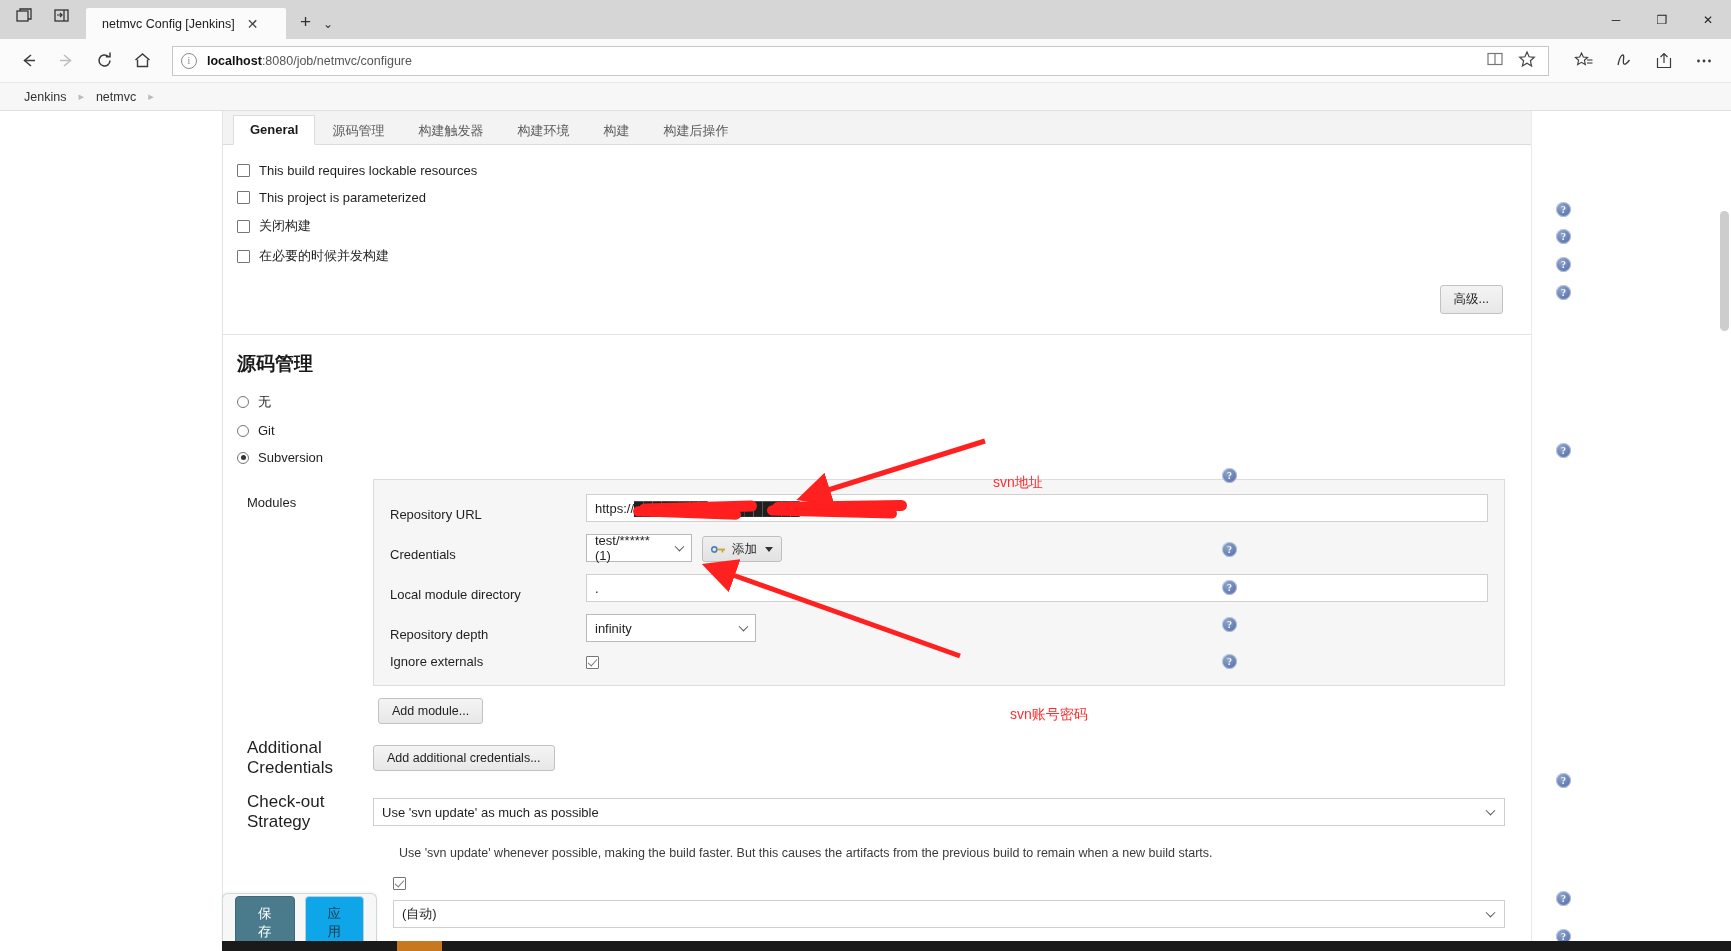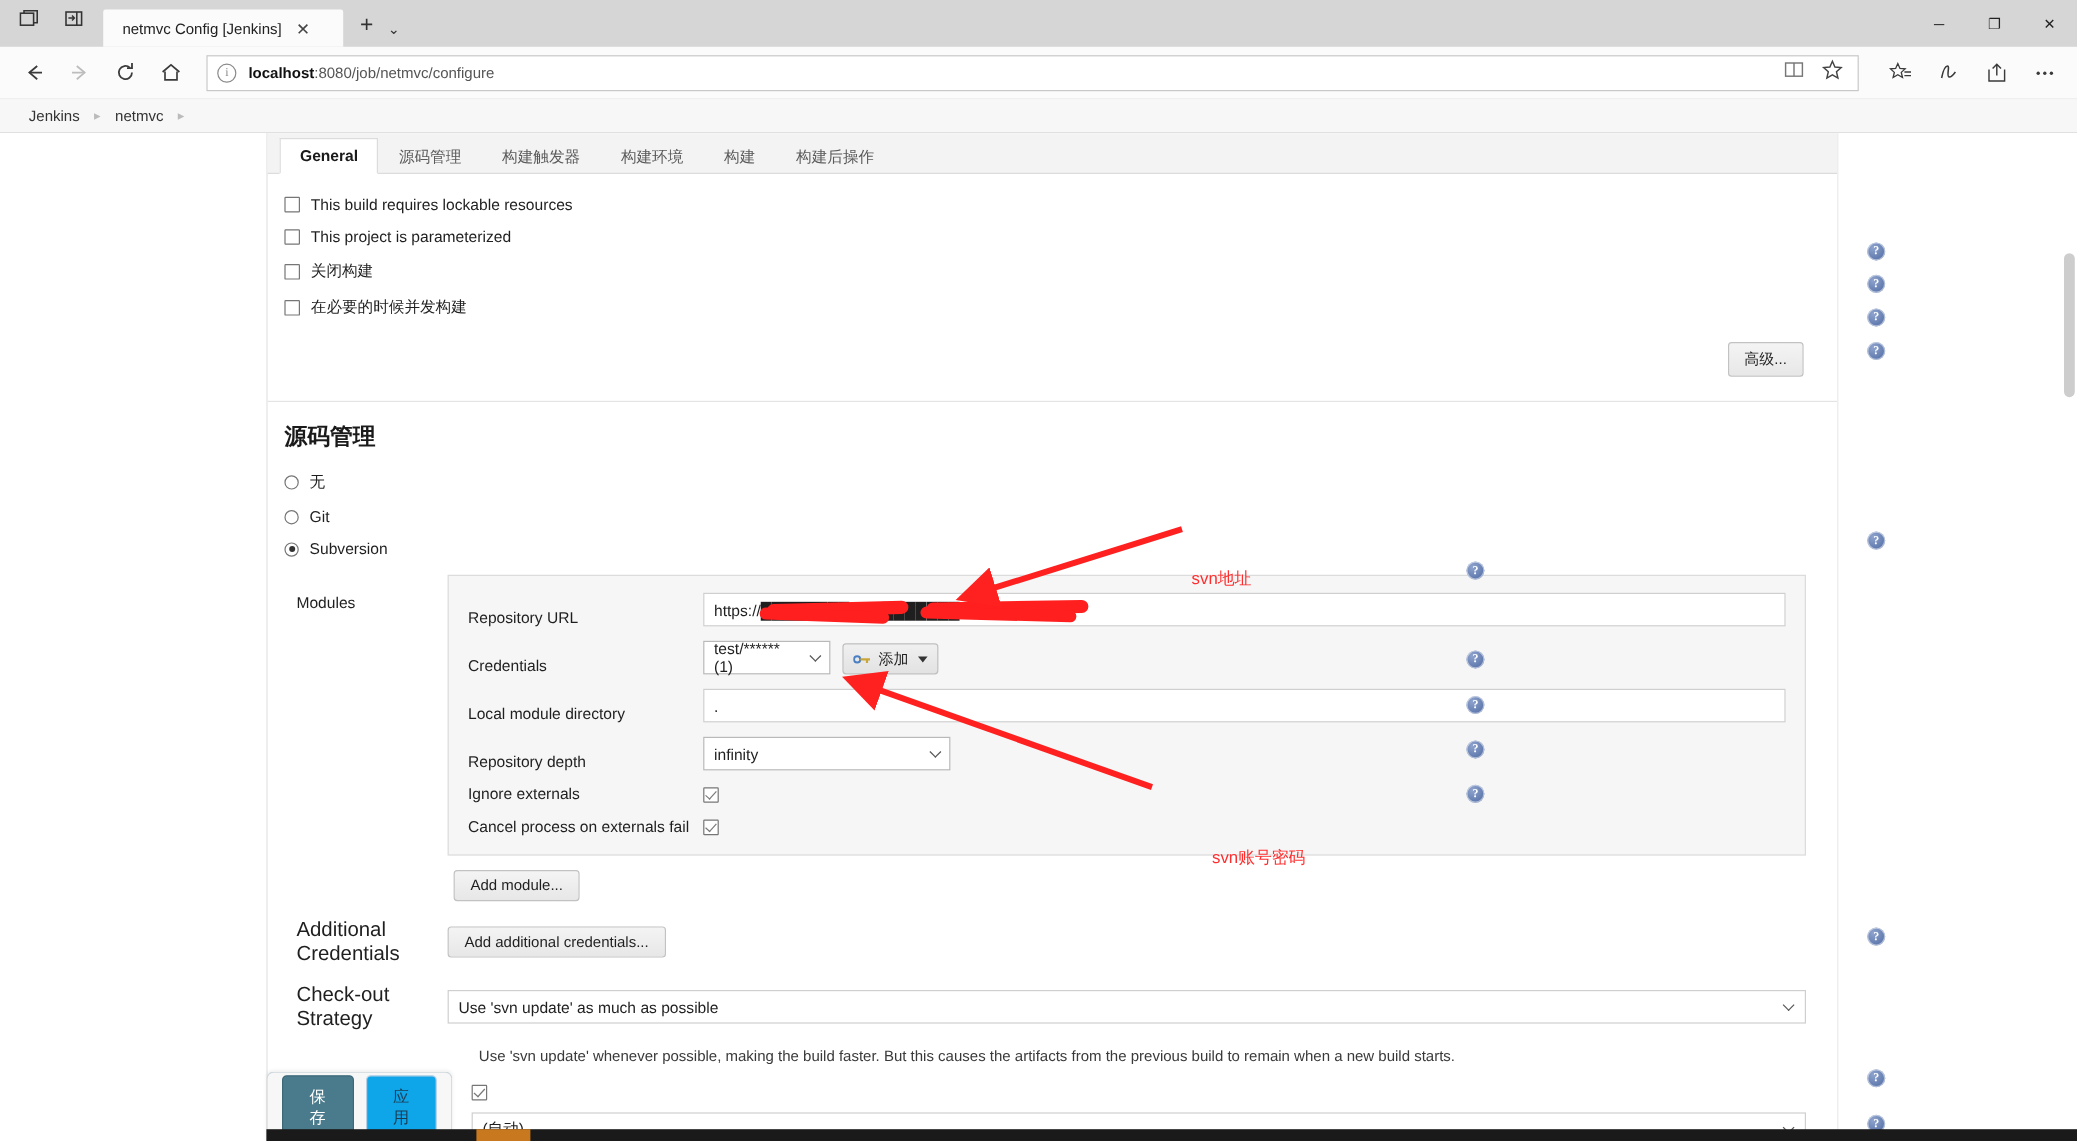--- a/index.html
+++ b/index.html
@@ -147,21 +147,21 @@
   .fselect {
     height: 28px; border:1px solid #b9b9b9; background:#fff; font-size:13px; color:#1f1f1f;
     padding: 0 26px 0 8px; display:flex; align-items:center; position:relative;
   }
   .fselect .caret {
     position:absolute; right:8px; top:50%; width:7px; height:7px;
     border:solid #555; border-width: 0 1.4px 1.4px 0;
     transform: translateY(-70%) rotate(45deg);
   }
   .cred-select { width: 106px; }
-  .depth-select { width: 206px; }
+  .depth-select { width: 170px; }
 
   .add-cred-btn {
     background: linear-gradient(#f0f0f0,#e2e2e2); border:1px solid #bfbfbf; border-radius:3px;
     height: 26px; display:flex; align-items:center; gap:6px; padding: 0 8px;
     font-size:12.5px; color:#1f1f1f; margin-left: 10px; cursor:pointer;
   }
   .key-ico { color:#4b7fc4; display:flex; }
   .add-caret { width:0;height:0;border-left:4px solid transparent;border-right:4px solid transparent;border-top:5px solid #333; margin-left:2px;}
 
   .addmod-row { padding: 12px 0 0 5px; }
@@ -445,24 +445,20 @@
                     <span>infinity</span>
                     <span class="caret"></span>
                   </div>
                 </div>
 
                 <div class="frow">
                   <span class="flabel">Ignore externals</span>
                   <span class="cbox checked"></span>
                 </div>
 
-                <div class="frow">
-                  <span class="flabel">Cancel process on externals fail</span>
-                  <span class="cbox checked"></span>
-                </div>
 
               </div>
 
               <div class="addmod-row">
                 <button class="btn">Add module...</button>
               </div>
             </div>
           </div>
 
           <div class="simple-row">

